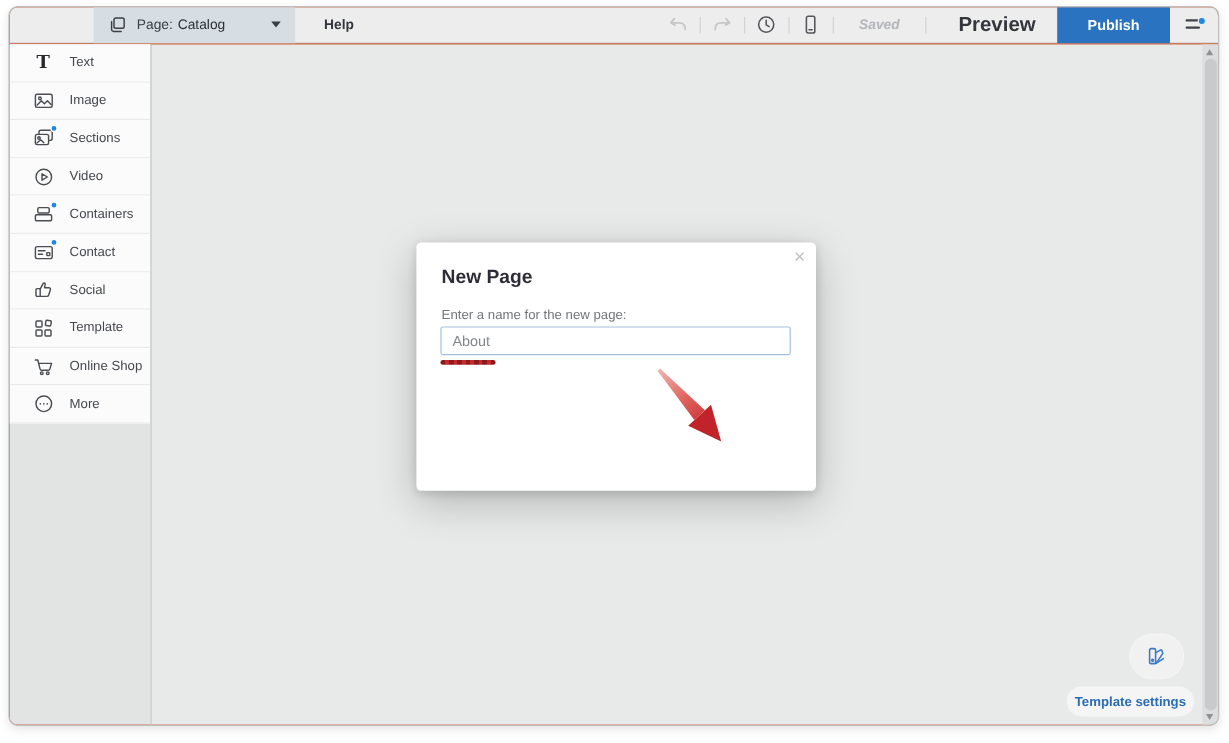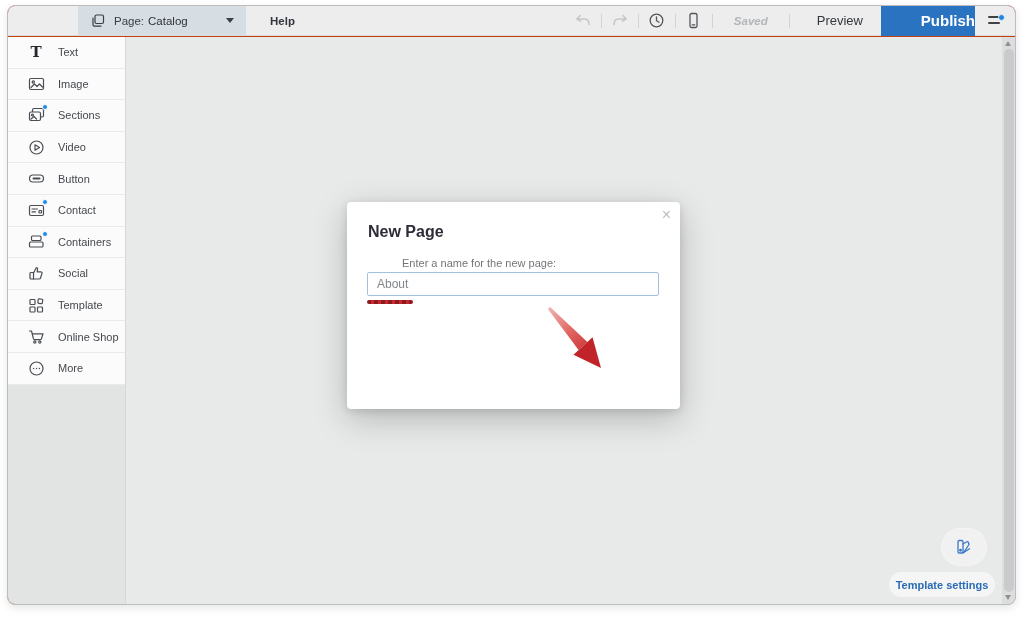--- a/index.html
+++ b/index.html
@@ -18,23 +18,23 @@
   .pg-prefix { font-size:11.5px; color:#3b3e45; }
   .pg-value  { font-size:11.5px; color:#2e3138; font-weight:normal; margin-left:4px; }
   .caret-down { margin-left:auto; width:0; height:0; border-left:4px solid transparent;
                 border-right:4px solid transparent; border-top:5px solid #3b3e45; }
   .help-item { margin-left:24px; font-size:11.5px; font-weight:600; color:#33363c; cursor:pointer; }
   .tb-right { margin-left:auto; display:flex; align-items:center; height:30px; }
   .tb-divider { width:1px; height:14px; background:#d2d3d5; margin:0 9px; }
   .tb-icon { display:flex; align-items:center; justify-content:center; width:18px; height:18px; cursor:pointer; }
   .tb-icon.disabled { opacity:.95; }
   .saved-label { font-size:11.5px; font-weight:600; color:#b3b5b8; margin:4px 12px;font-style:italic; }
-  .preview-label { font-size:13px; font-weight:400; color:#33363c; margin:16px 18px; cursor:pointer; }
+  .preview-label { font-size:17px; font-weight:700; color:#33363c; margin:16px 18px; cursor:pointer; }
   .publish-btn { height:30px; width:94px; background:#2a73c0; color:#ffffff; border:none;
-                 font-size:15px; font-weight:600; font-family:"Liberation Sans",sans-serif; cursor:pointer;text-align:right; }
+                 font-size:12px; font-weight:600; font-family:"Liberation Sans",sans-serif; cursor:pointer; }
   .menu-settings { position:relative; margin:0 10px 0 12px; width:18px; height:16px; cursor:pointer; }
   .menu-settings .bar { position:absolute; left:1px; width:12px; height:2.6px; background:#3f4247; border-radius:1.5px; }
   .menu-settings .bar.b1 { top:3px; }
   .menu-settings .bar.b2 { top:9px; }
   .menu-settings .dot { position:absolute; right:0; top:1px; width:7px; height:7px; border-radius:50%;
                         background:#1e88e5; border:1px solid #ededee; }
 
   
   .sidebar { position:absolute; left:0; top:31px; bottom:0; width:118px; background:#e2e3e3;
              border-right:1px solid #d6d7d7; z-index:10; }
@@ -58,21 +58,21 @@
         border-left:3.5px solid transparent; border-right:3.5px solid transparent; }
   .scroll-up { top:4px; border-bottom:5px solid #8f9194; }
   .scroll-down { bottom:4px; border-top:5px solid #8f9194; }
 
   
   .modal { position:absolute; left:339px; top:196px; width:333px; height:207px; background:#ffffff;
            border-radius:4px; box-shadow:0 10px 34px rgba(0,0,0,.22), 0 2px 8px rgba(0,0,0,.12); z-index:30; }
   .modal-close { position:absolute; top:3px; right:9px; font-size:16px; color:#b9bec3; cursor:pointer;
                  line-height:1.2; font-weight:400; }
   .modal-title { position:absolute; left:21px; top:21px; font-size:16px; font-weight:600; color:#2e2c37; }
-  .modal-label { position:absolute; left:21px; top:55px; font-size:11px; color:#72767a;margin-left:34px; }
+  .modal-label { position:absolute; left:21px; top:55px; font-size:11px; color:#72767a; }
   .modal-input { position:absolute; left:20px; top:70px; width:292px; height:24px;
                  border:1px solid #a3c0df; border-radius:2px; padding:0 9px; font-size:12px;
                  color:#83878b; font-family:"Liberation Sans",sans-serif; background:#fff; outline:none; }
   .red-underline { position:absolute; left:20px; top:98px; width:46px; height:4px; border-radius:2px;
                    background:repeating-linear-gradient(90deg, #8e1a1d 0 4px, #c62a2e 4px 7px); }
   .modal-buttons { position:absolute; right:20px; bottom:15px; display:flex; align-items:center; gap:14px; }
   .btn-cancel { width:62px; height:23px; border-radius:12px; background:#ffffff; border:1px solid #d9d9d9;
                 font-size:11px; font-weight:600; color:#3d3b45; font-family:"Liberation Sans",sans-serif; cursor:pointer; }
   .btn-ok { width:61px; height:25px; border-radius:13px; background:#2a79d2; border:none;
             font-size:11px; font-weight:600; color:#ffffff; font-family:"Liberation Sans",sans-serif; cursor:pointer; }
@@ -186,53 +186,44 @@
       <div class="side-item">
         <span class="ic">
           <svg class="oicon" width="17" height="17" viewBox="0 0 17 17">
             <circle cx="8.5" cy="8.5" r="6.5"></circle>
             <path d="M7 5.8 L11.5 8.5 L7 11.2 Z"></path>
           </svg>
         </span>
         <span class="lbl">Video</span>
       </div>
 
-      <div class="side-item">
-        <span class="ic">
-          <svg class="oicon" width="17" height="17" viewBox="0 0 17 17">
-            <rect x="1.5" y="5" width="14" height="7" rx="3.5"></rect>
-            <rect x="4.5" y="7.5" width="8" height="2" rx="1" fill="#4a4d52" stroke="none"></rect>
-          </svg>
-        </span>
-        <span class="lbl">Button</span>
-      </div>
-
+
+
+      <div class="side-item">
+        <span class="ic">
+          <svg class="oicon" width="17" height="17" viewBox="0 0 17 17">
+            <rect x="3.5" y="3" width="9.5" height="4.5" rx="1"></rect>
+            <rect x="1.5" y="9" width="13.5" height="5" rx="1"></rect>
+          </svg>
+          <span class="badge"></span>
+        </span>
+        <span class="lbl">Containers</span>
+      </div>
 
       <div class="side-item">
         <span class="ic">
           <svg class="oicon" width="17" height="17" viewBox="0 0 17 17">
             <rect x="1.5" y="3.5" width="14" height="10" rx="1.5"></rect>
             <path d="M4 7 h5.5"></path>
             <path d="M4 9.8 h3.5"></path>
             <rect x="11" y="8.5" width="2.5" height="2.5" rx="0.5"></rect>
           </svg>
           <span class="badge"></span>
         </span>
         <span class="lbl">Contact</span>
-      </div>
-
-      <div class="side-item">
-        <span class="ic">
-          <svg class="oicon" width="17" height="17" viewBox="0 0 17 17">
-            <rect x="3.5" y="3" width="9.5" height="4.5" rx="1"></rect>
-            <rect x="1.5" y="9" width="13.5" height="5" rx="1"></rect>
-          </svg>
-          <span class="badge"></span>
-        </span>
-        <span class="lbl">Containers</span>
       </div>
 
       <div class="side-item">
         <span class="ic">
           <svg class="oicon" width="17" height="17" viewBox="0 0 17 17">
             <path d="M5.5 7.5 V14 H3 a1 1 0 0 1 -1 -1 V8.5 a1 1 0 0 1 1 -1 Z"></path>
             <path d="M5.5 8 L8 3.2 c.4-.8 1.6-.5 1.6.4 L9.2 6.8 h3.6 c.9 0 1.5.8 1.2 1.6 l-1.5 4.6 c-.2.6-.8 1-1.4 1 H5.5"></path>
           </svg>
         </span>
         <span class="lbl">Social</span>

